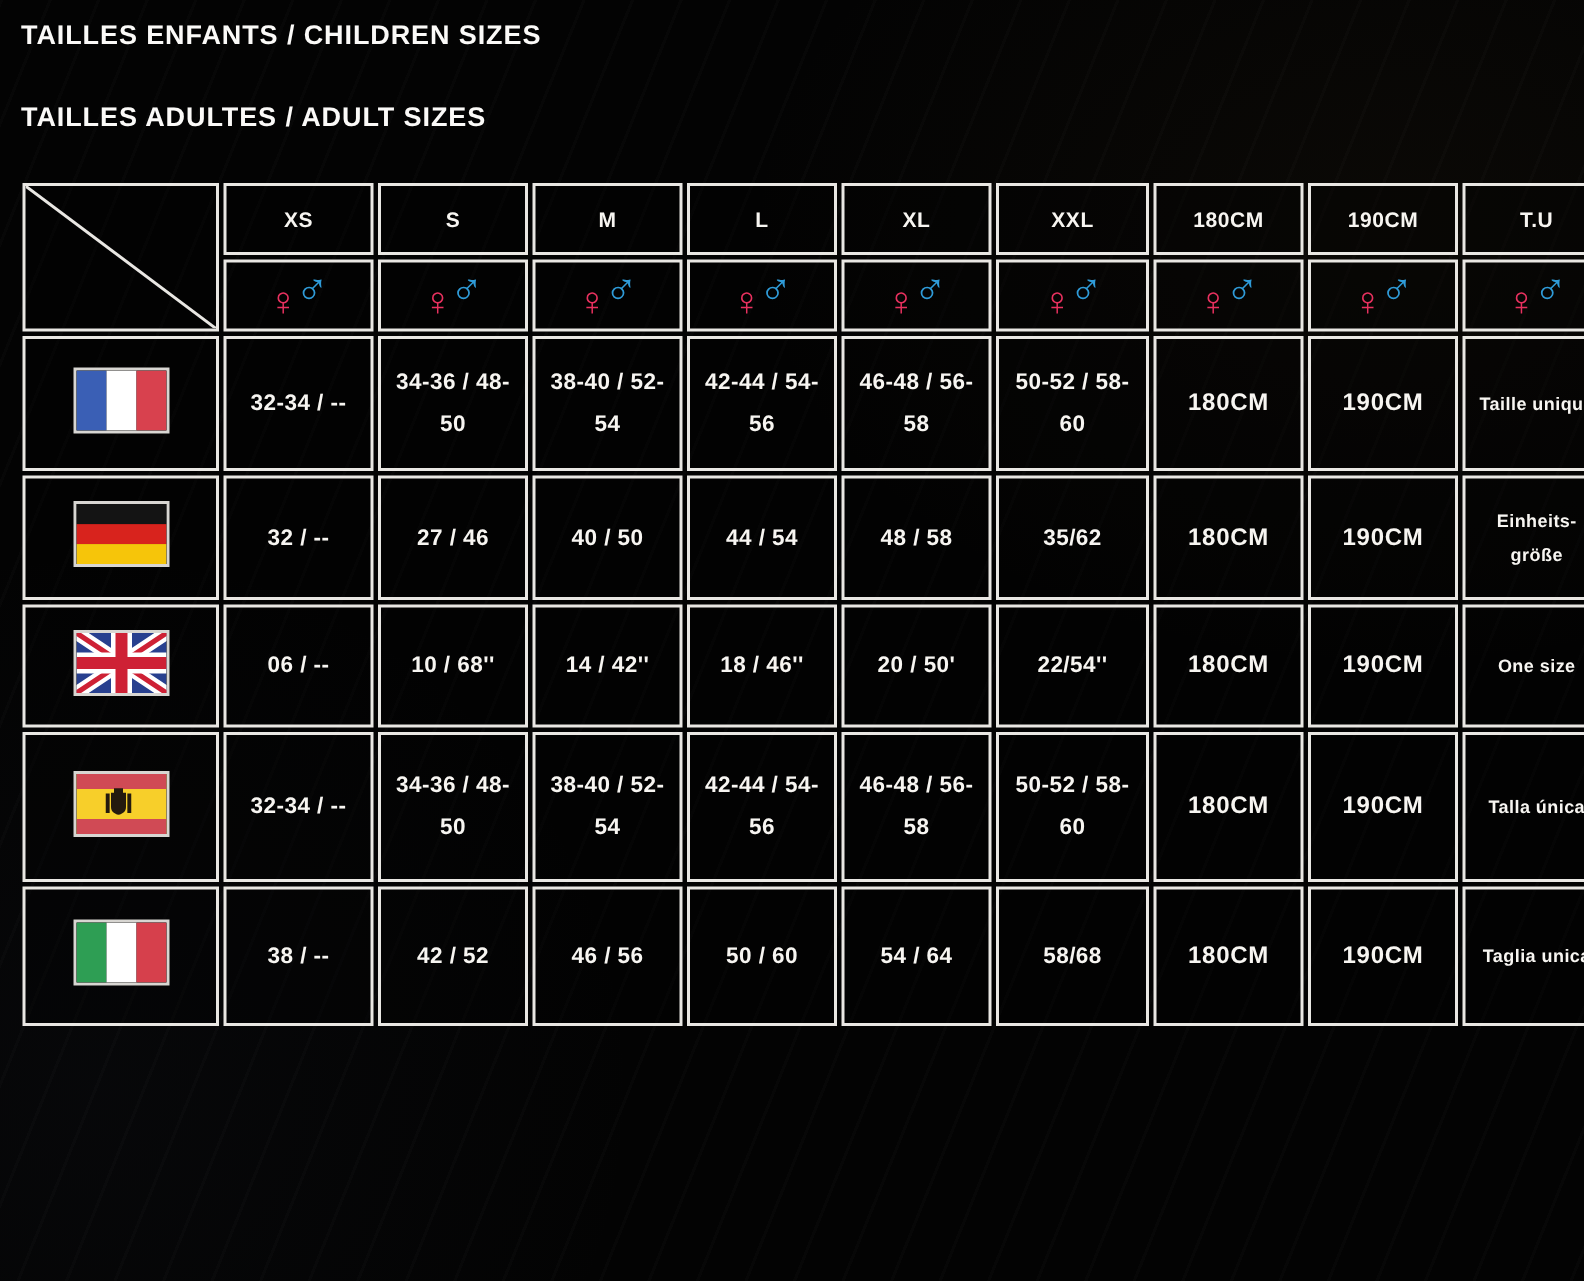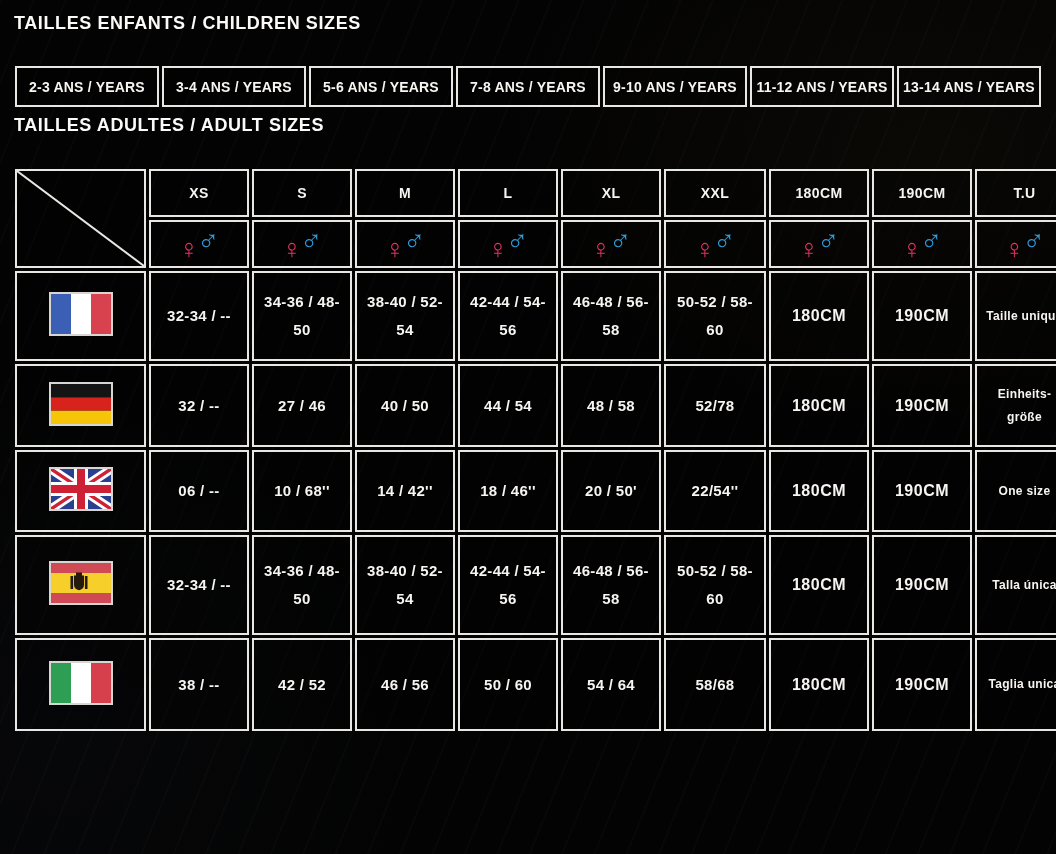--- a/index.html
+++ b/index.html
@@ -72,29 +72,20 @@
 </style>
 </head>
 <body>
 
 <div class="wrap">
 
   <div class="section-title">TAILLES ENFANTS / CHILDREN SIZES</div>
 
   <table class="children">
     <tbody>
-    <tr>
-      <td class="a-cell">2-3 ANS / YEARS</td>
-      <td class="a-cell">3-4 ANS / YEARS</td>
-      <td class="a-cell">5-6 ANS / YEARS</td>
-      <td class="a-cell">7-8 ANS / YEARS</td>
-      <td class="a-cell">9-10 ANS / YEARS</td>
-      <td class="a-cell">11-12 ANS / YEARS</td>
-      <td class="a-cell">13-14 ANS / YEARS</td>
-    </tr>
   </tbody>
     </table>
 
   <div class="section-title" id="adults-title">TAILLES ADULTES / ADULT SIZES</div>
 
   <table class="adults">
     <colgroup>
       <col style="width:131px">
         <col style="width:100px">
         <col style="width:100px">
@@ -164,21 +155,21 @@
                 <rect y="13.4" width="60" height="13.3" fill="#D8231D"></rect>
                 <rect y="26.7" width="60" height="13.3" fill="#F6C50A"></rect>
               </svg>
         </span>
       </td>
       <td class="val">32 / --</td>
       <td class="val">27 / 46</td>
       <td class="val">40 / 50</td>
       <td class="val">44 / 54</td>
       <td class="val">48 / 58</td>
-      <td class="val">52/78</td>
+      <td class="val">35/62</td>
       <td class="val cm">180CM</td>
       <td class="val cm">190CM</td>
       <td class="tu">Einheits-größe</td>
     </tr>
 
     <tr class="r3">
       <td>
         <span class="flag">
           <svg viewBox="0 0 60 40">
             <rect width="60" height="40" fill="#28408F"></rect>

